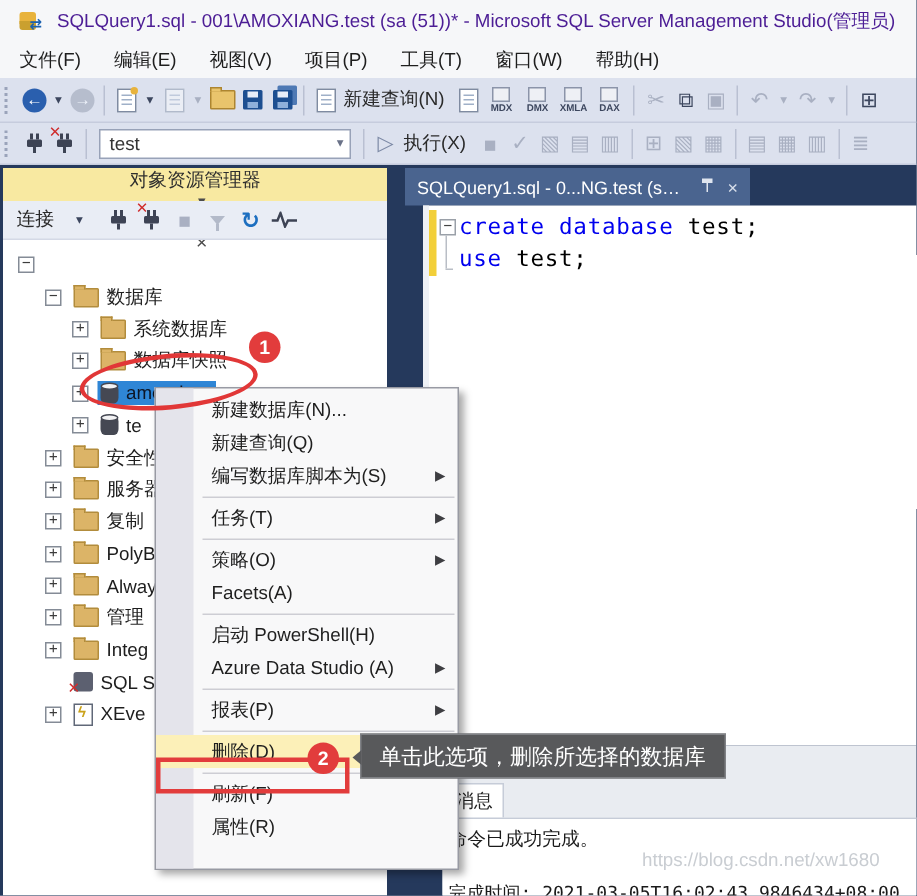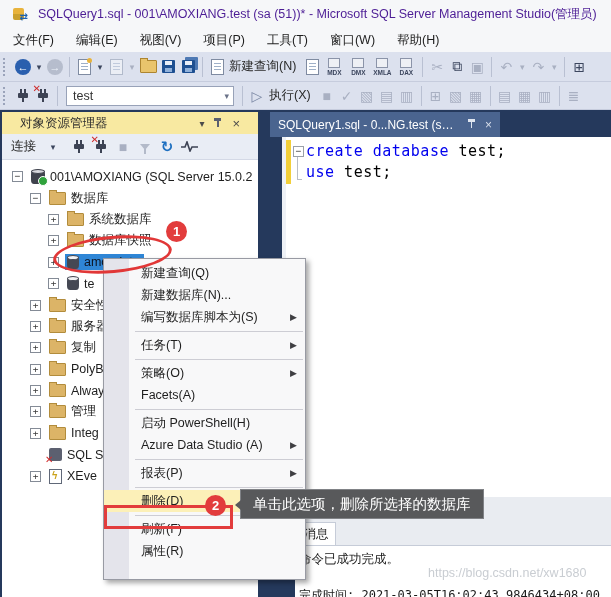--- a/index.html
+++ b/index.html
@@ -62,21 +62,21 @@
   .plug .px{position:absolute;left:-3px;top:-5px;color:#cf2b2b;font-size:10px;font-weight:bold;}
   .funnel{width:0;height:0;border-left:5px solid transparent;border-right:5px solid transparent;
     border-top:6px solid #b3bac9;position:relative;}
   .funnel::after{content:"";position:absolute;left:-1px;top:-1px;width:2px;height:5px;background:#b3bac9;}
   .pin{width:10px;height:11px;position:relative;display:inline-block;}
   .pin::before{content:"";position:absolute;left:1px;top:1px;width:7px;height:3px;background:#5a5f70;}
   .pin::after{content:"";position:absolute;left:4px;top:4px;width:1.5px;height:6px;background:#5a5f70;}
   
   .oe{position:absolute;left:2px;top:112px;width:256px;height:485px;background:#fff;}
   .oe-header{position:absolute;left:0;top:0;width:100%;height:22px;background:#f8e9a1;
-    display:flex;align-items:center;padding:0 18px;box-sizing:border-box;color:#2e2e2e;}
+    display:flex;align-items:center;padding:0 6px;box-sizing:border-box;color:#2e2e2e;flex-direction:column;}
   .oe-header .sp{flex:1;}
   .oe-header .hic{margin-left:9px;color:#4b4b4b;font-size:10px;}
   .oe-toolbar{position:absolute;left:0;top:22px;width:100%;height:26px;background:#e9edf5;
     display:flex;align-items:center;padding-left:7px;box-sizing:border-box;border-bottom:1px solid #d4d9e6;}
   .oe-toolbar .ic{min-width:22px;}
   .refresh{color:#1d6fc0;font-weight:bold;font-size:15px;}
   .tree{position:absolute;left:0;top:50px;width:100%;bottom:0;overflow:hidden;padding-top:4px;}
   .tree-row{height:21.4px;display:flex;align-items:center;white-space:nowrap;}
   .expander{width:9px;height:9px;border:1px solid #848b96;background:#fff;color:#3c3c3c;
     font-size:9.5px;line-height:7px;text-align:center;flex:0 0 auto;margin-right:6px;font-family:"DejaVu Sans Mono",monospace;}
@@ -308,24 +308,20 @@
       <span class="ic refresh">↻</span>
       <span class="ic">
         <svg width="17" height="11" viewBox="0 0 17 11">
           <polyline points="0,6 4,6 6,1 9,10 11,6 17,6" fill="none" stroke="#3d4354" stroke-width="1.6"></polyline>
         </svg>
       </span>
     </div>
     <div class="tree">
         <div class="tree-row" style="padding-left: 10px;">
           <span class="expander">−</span>
-          <span class="twrap">
-            <span class="ticon server"></span>
-            <span class="tlabel">001\AMOXIANG (SQL Server 15.0.2</span>
-          </span>
         </div>
         <div class="tree-row" style="padding-left: 28px;">
           <span class="expander">−</span>
           <span class="twrap">
             <span class="ticon folder"></span>
             <span class="tlabel">数据库</span>
           </span>
         </div>
         <div class="tree-row" style="padding-left: 46px;">
           <span class="expander">+</span>
@@ -443,22 +439,22 @@
     <div class="msg-tab">
         <span>消息</span>
       </div>
     <div class="msg-body">
       <div class="msg-line1">命令已成功完成。</div>
       <div class="msg-line2">完成时间: 2021-03-05T16:02:43.9846434+08:00</div>
     </div>
   </div>
 
   <div class="ctxmenu">
+      <div class="cmi">新建数据库(N)...</div>
       <div class="cmi">新建查询(Q)</div>
-      <div class="cmi">新建数据库(N)...</div>
       <div class="cmi">编写数据库脚本为(S)<span class="arrow">▶</span></div>
       <div class="cmsep"></div>
       <div class="cmi">任务(T)<span class="arrow">▶</span></div>
       <div class="cmsep"></div>
       <div class="cmi">策略(O)<span class="arrow">▶</span></div>
       <div class="cmi">Facets(A)</div>
       <div class="cmsep"></div>
       <div class="cmi">启动 PowerShell(H)</div>
       <div class="cmi">Azure Data Studio (A)<span class="arrow">▶</span></div>
       <div class="cmsep"></div>

